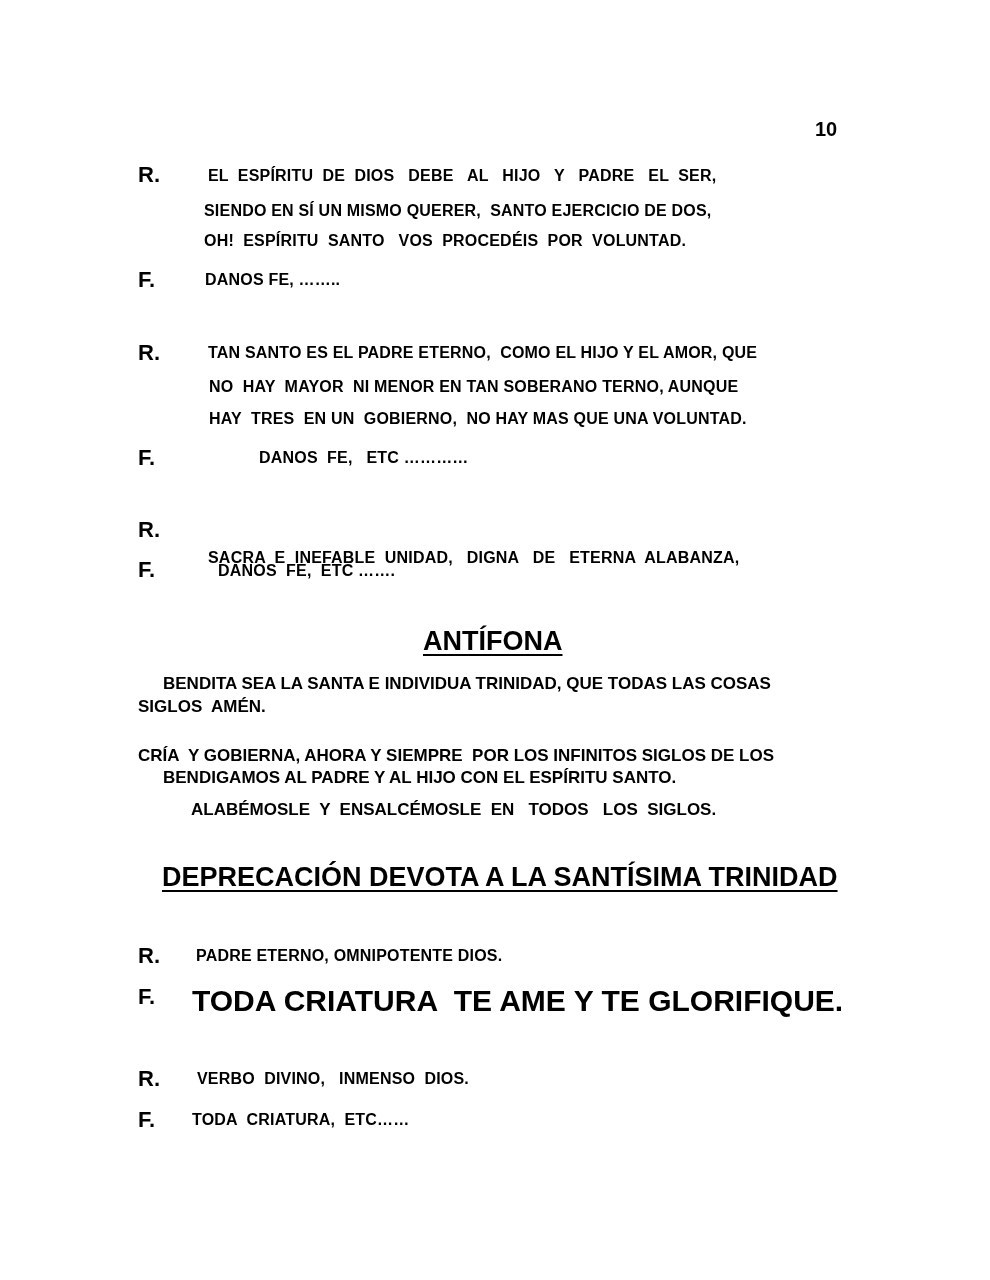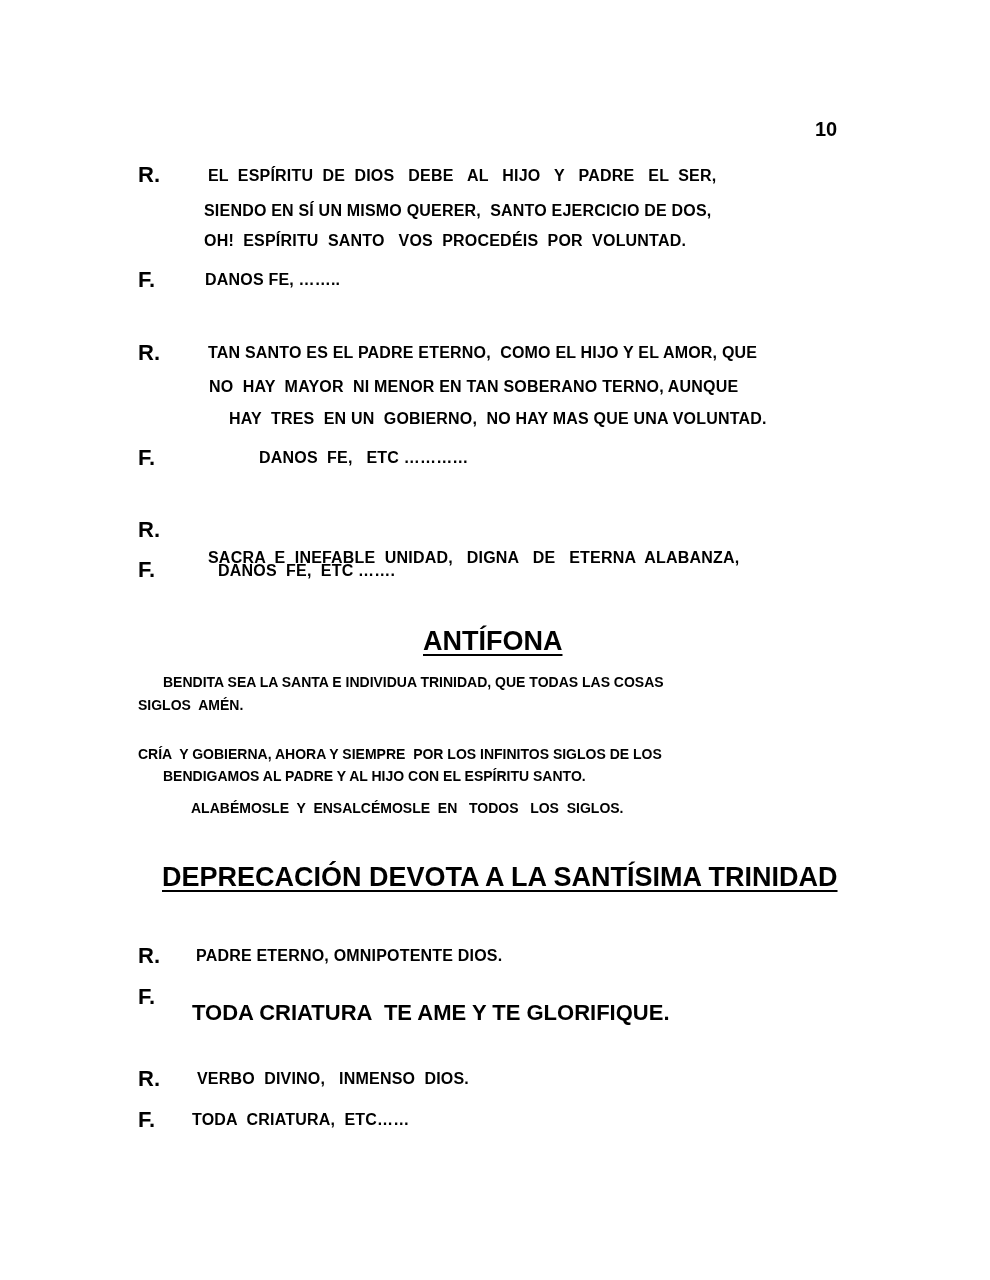--- a/index.html
+++ b/index.html
@@ -3,40 +3,40 @@
 <meta charset="utf-8">
 <style>
   html, body { margin:0; padding:0; background:#ffffff; }
   body { width:990px; height:1280px; position:relative; overflow:hidden;
          font-family:"Liberation Sans", sans-serif; color:#000; font-weight:bold; }
   .abs { position:absolute; white-space:pre; }
   .page-num { left:815px; top:118px; font-size:20px; }
   .lbl { font-size:22px; left:138px; }
   .txt { font-size:16px; letter-spacing:0.2px; transform-origin:left top; }
   .title { font-size:27px; text-decoration:underline; text-underline-offset:4px; text-decoration-thickness:2px; }
-  .big { font-size:22px;margin-top:16px; }
-  .para { font-size:14px; }
+  .big { font-size:30px; }
+  .para { font-size:17px; }
 </style>
 </head>
 <body>
 
 <div>
   <div class="abs page-num">10</div>
 
   <div class="abs lbl" style="top:162px;">R.</div>
   <div class="abs txt" style="left:208px;top:167px;">EL  ESPÍRITU  DE  DIOS   DEBE   AL   HIJO   Y   PADRE   EL  SER,</div>
   <div class="abs txt" style="left:204px;top:202px;">SIENDO EN SÍ UN MISMO QUERER,  SANTO EJERCICIO DE DOS,</div>
   <div class="abs txt" style="left:204px;top:232px;">OH!  ESPÍRITU  SANTO   VOS  PROCEDÉIS  POR  VOLUNTAD.</div>
   <div class="abs lbl" style="top:267px;">F.</div>
   <div class="abs txt" style="left:205px;top:271px;">DANOS FE, ……..</div>
 
   <div class="abs lbl" style="top:340px;">R.</div>
   <div class="abs txt" style="left:208px;top:344px;text-align:center;">TAN SANTO ES EL PADRE ETERNO,  COMO EL HIJO Y EL AMOR, QUE</div>
   <div class="abs txt" style="left:209px;top:378px;">NO  HAY  MAYOR  NI MENOR EN TAN SOBERANO TERNO, AUNQUE</div>
-  <div class="abs txt" style="left:209px;top:410px;margin-left:20px;">HAY  TRES  EN UN  GOBIERNO,  NO HAY MAS QUE UNA VOLUNTAD.</div>
+  <div class="abs txt" style="left:209px;top:410px;">HAY  TRES  EN UN  GOBIERNO,  NO HAY MAS QUE UNA VOLUNTAD.</div>
   <div class="abs lbl" style="top:445px;">F.</div>
   <div class="abs txt" style="left:211px;top:449px;margin-left:48px;">DANOS  FE,   ETC …………</div>
 
   <div class="abs lbl" style="top:517px;">R.</div>
   <div class="abs txt" style="left:208px;top:521px;margin-top:28px;">SACRA  E  INEFABLE  UNIDAD,   DIGNA   DE   ETERNA  ALABANZA,</div>
   <div class="abs lbl" style="top:557px;">F.</div>
   <div class="abs txt" style="left:218px;top:562px;">DANOS  FE,  ETC …….</div>
 
   <div class="abs title" style="left:423px;top:626px;">ANTÍFONA</div>
   <div class="abs para" style="left:163px;top:674px;">BENDITA SEA LA SANTA E INDIVIDUA TRINIDAD, QUE TODAS LAS COSAS</div>

